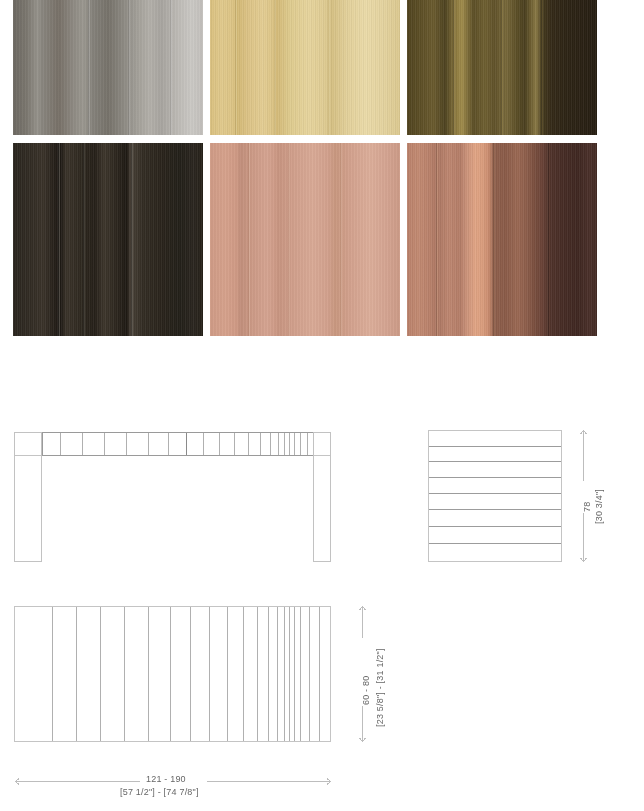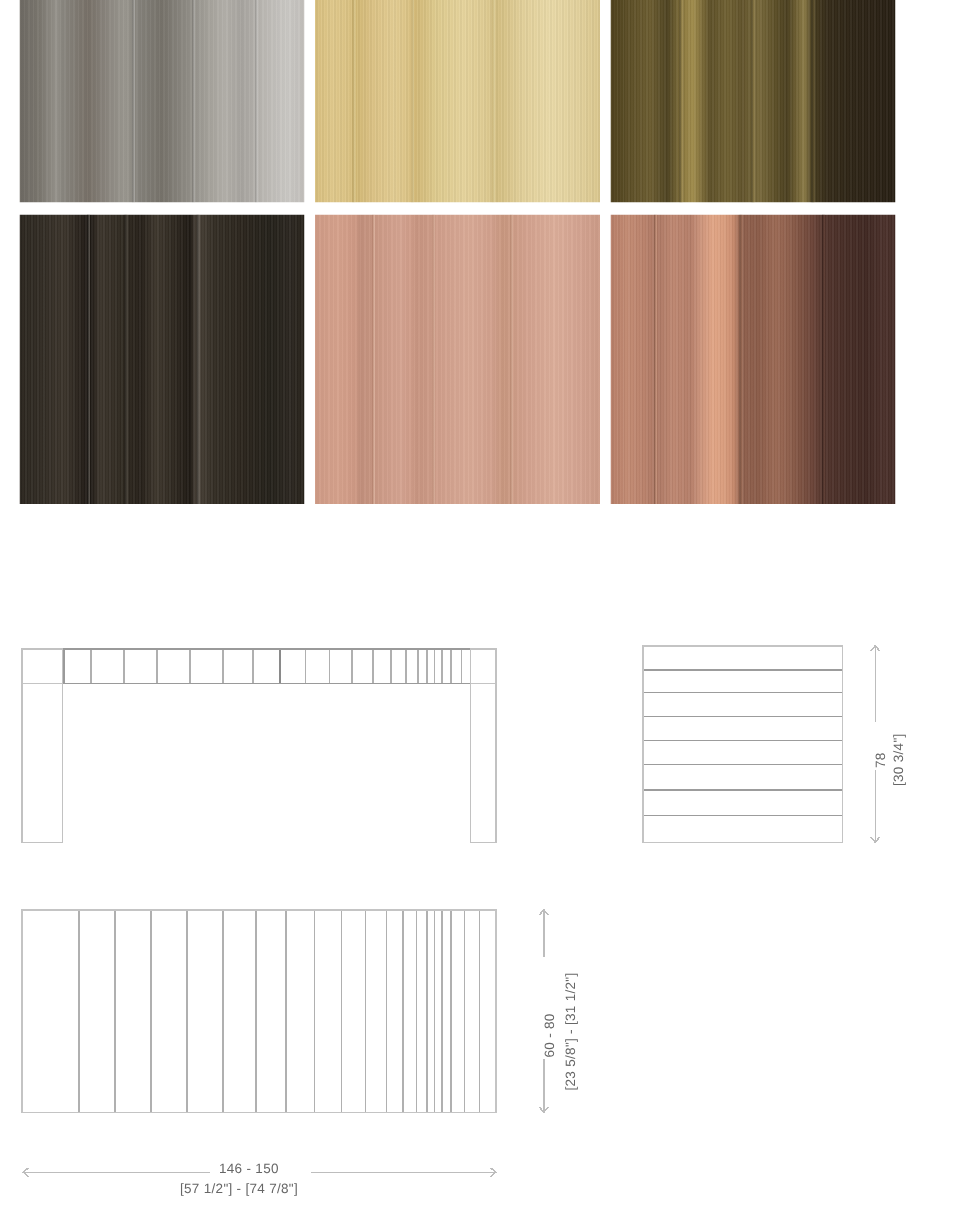--- a/index.html
+++ b/index.html
@@ -336,14 +336,14 @@
   </g>
 </svg>
 </div>
 
 <div class="dim-label dim-vert" style="left:582px; top:512px;">78</div>
 <div class="dim-label dim-vert" style="left:594px; top:524px;">[30 3/4"]</div>
 
 <div class="dim-label dim-vert" style="left:361px; top:705px;">60 - 80</div>
 <div class="dim-label dim-vert" style="left:375px; top:727px;">[23 5/8"] - [31 1/2"]</div>
 
-<div class="dim-label" style="left:146px; top:774px;">146 - 150</div>
+<div class="dim-label" style="left:146px; top:774px;">121 - 190</div>
 <div class="dim-label" style="left:120px; top:787px;">[57 1/2"] - [74 7/8"]</div>
 
 </body></html>

